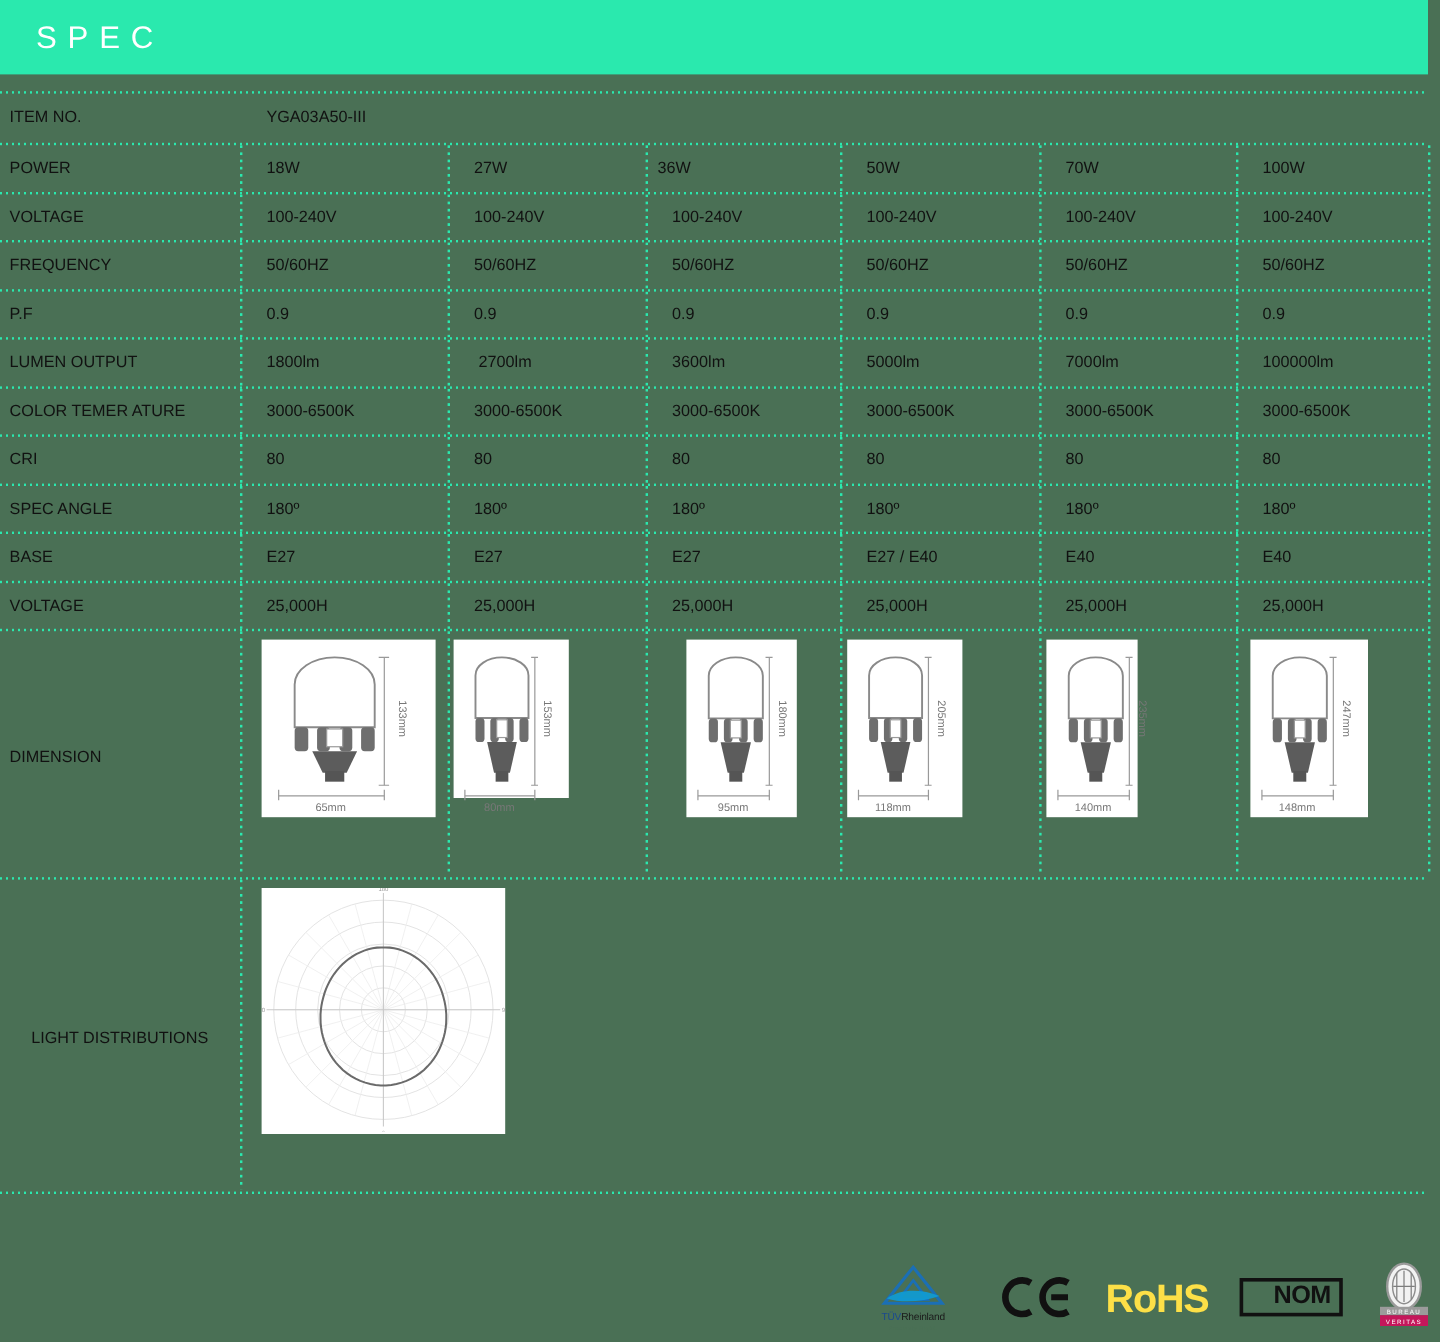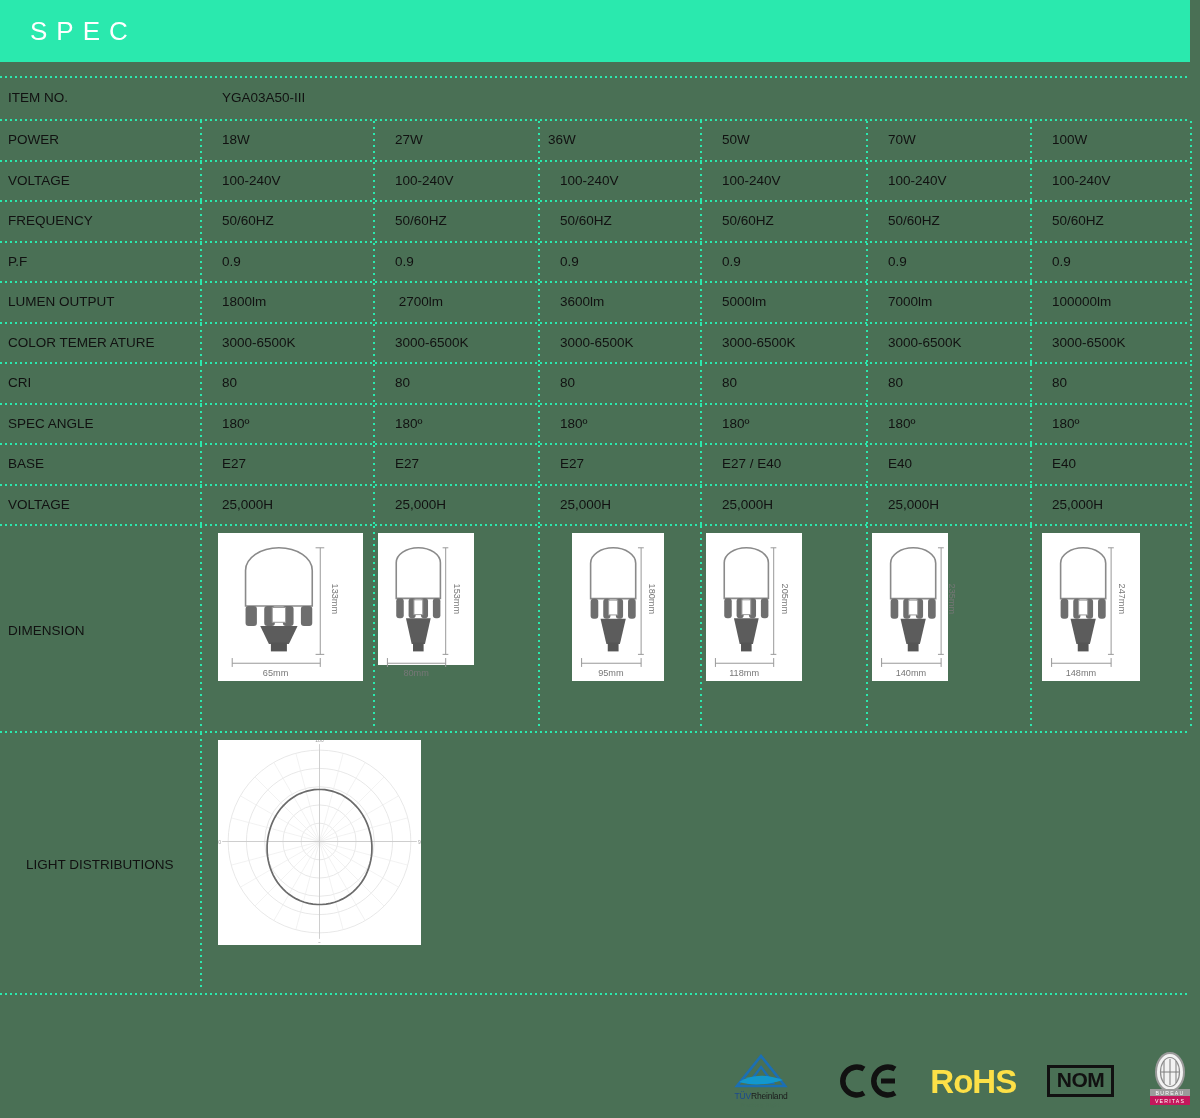--- a/index.html
+++ b/index.html
@@ -117,21 +117,21 @@
   .cert-ce { font-size: 0; }
   .cert-rohs {
     font-size: 33px;
     font-weight: bold;
     color: #fde047;
     letter-spacing: -1px;
     line-height: 1;
   }
   .cert-nom {
     border: 3px solid #111;
-    padding: 1px 7px 2px 7px;
+    padding: 1px 7px 2px 25px;
     font-size: 21px;
     font-weight: bold;
     letter-spacing: -0.5px;
     line-height: 1.05;
     color: #111;
   }
   .cert-bv { width: 50px; text-align: center; }
 </style>
 </head>
 <body>

